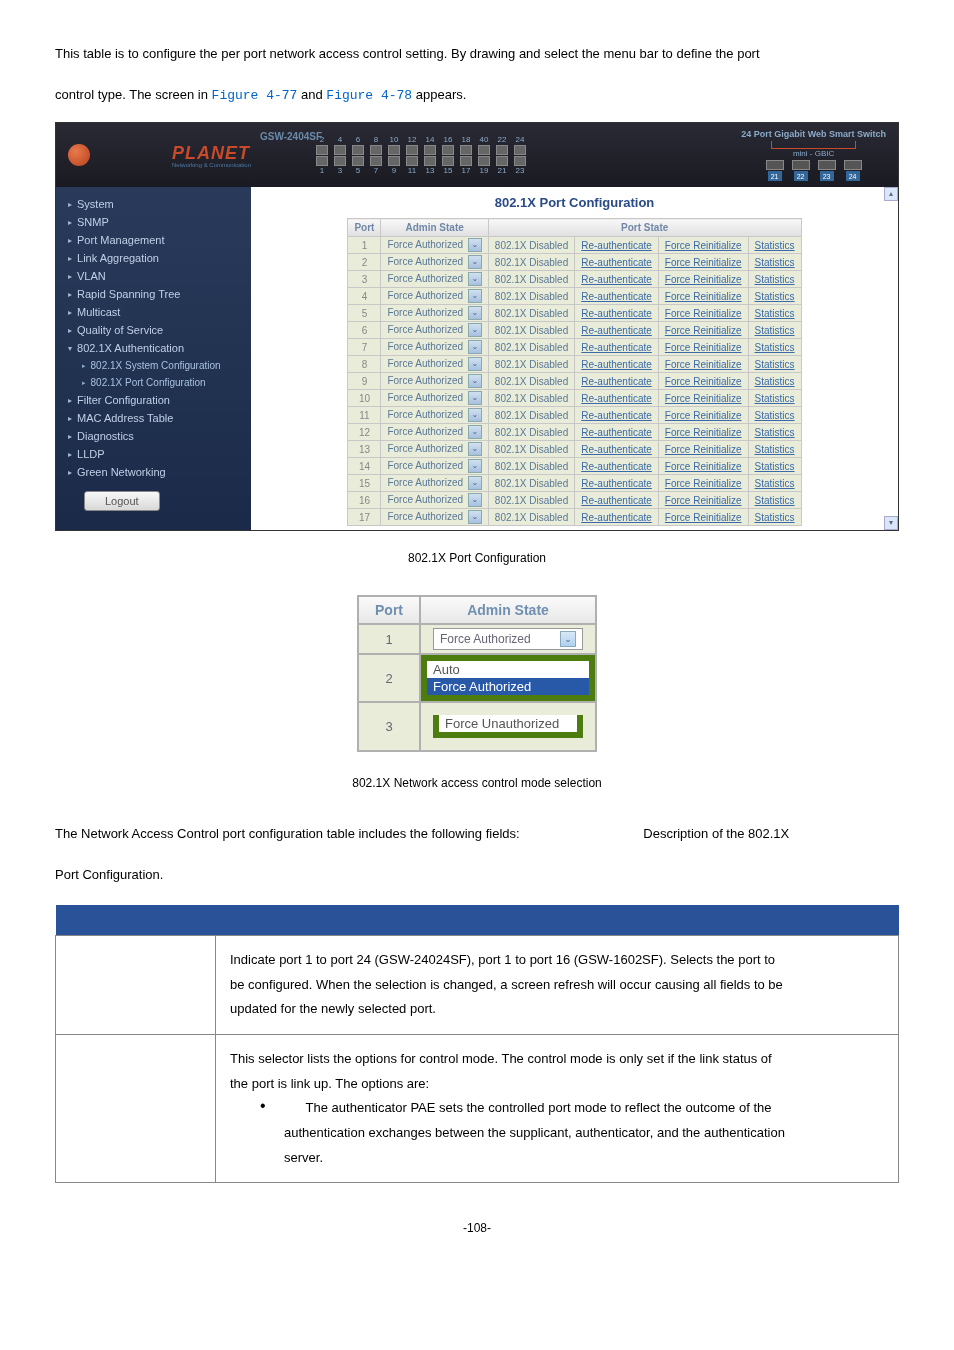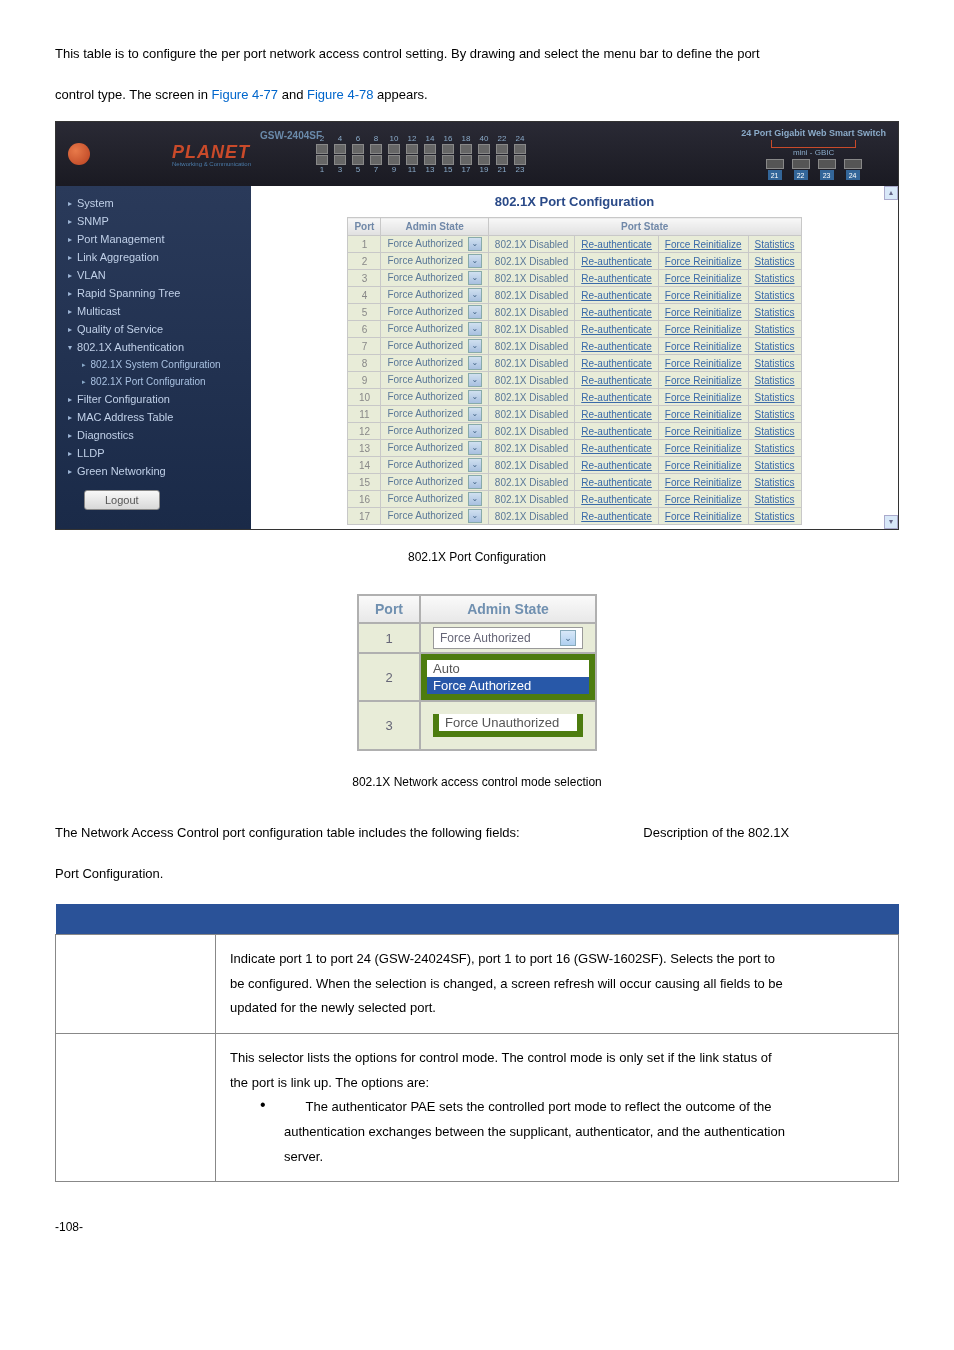--- a/index.html
+++ b/index.html
@@ -1,18 +1,18 @@
 <!DOCTYPE html>
 <html><head>
   <meta charset="utf-8">
   <style>
     * { box-sizing: border-box; margin: 0; padding: 0; }
     body { font-family: Arial, sans-serif; font-size: 13px; color: #000; background: #fff; padding: 40px 55px; width: 954px; }
     .body-text { line-height: 2.2; margin-bottom: 12px; }
-    .link { color: #0066cc; text-decoration: none; }
+    .link { color: #0066cc; text-decoration: none; font-family: Liberation Mono, monospace; }
     
     .app-window { border: 1px solid #333; background: #fff; margin: 8px 0 20px 0; }
     .app-header { background: linear-gradient(#2a2a35, #1a1a22); height: 64px; position: relative; display: flex; align-items: center; }
     .planet-logo-area { width: 195px; height: 100%; display: flex; align-items: center; padding-left: 12px; color: #c94a2a; justify-content: space-between; }
     .planet-ball { width: 22px; height: 22px; background: radial-gradient(circle at 35% 35%, #e87a4a, #b84020); border-radius: 50%; margin-right: 4px; }
     .planet-text { color: #c94a2a; font-weight: bold; font-size: 18px; letter-spacing: 1px; font-style: italic; }
     .planet-sub { font-size: 6px; color: #4a7aa8; margin-top: -2px; }
     .model-label { position: absolute; left: 204px; top: 8px; color: #6a8aaa; font-size: 10px; font-weight: bold; }
     .switch-diagram { position: absolute; left: 260px; top: 12px; display: flex; gap: 6px; }
     .port-block { display: flex; flex-direction: column; align-items: center; }
@@ -70,21 +70,21 @@
     .desc-label { display: inline-block; margin-left: 120px; }
     
     .field-table { width: 100%; border-collapse: collapse; margin-top: 16px; font-size: 13px; }
     .field-table thead th { background: #2a5298; height: 30px; border: none; }
     .field-table td { border: 1px solid #888; padding: 12px 14px; vertical-align: top; line-height: 1.9; }
     .field-table td.label-col { width: 160px; background: #fff; }
     .bullet-row { display: flex; gap: 40px; padding-left: 30px; }
     .bullet-dot { font-size: 16px; line-height: 1.2; }
     .indent-text { padding-left: 54px; }
     
-    .page-num { text-align: left; font-size: 12px; margin-top: 38px; }
+    .page-num { text-align: center; font-size: 12px; margin-top: 38px; }
   </style>
 </head>
 <body>
 
 <p class="body-text">This table is to configure the per port network access control setting. By drawing and select the menu bar to define the port</p>
 <p class="body-text">
   <span>control type. The screen in </span><a href="#" class="link">Figure 4-77</a><span> and </span><a href="#" class="link">Figure 4-78</a><span> appears.</span>
 </p>
 
 <div class="app-window">

